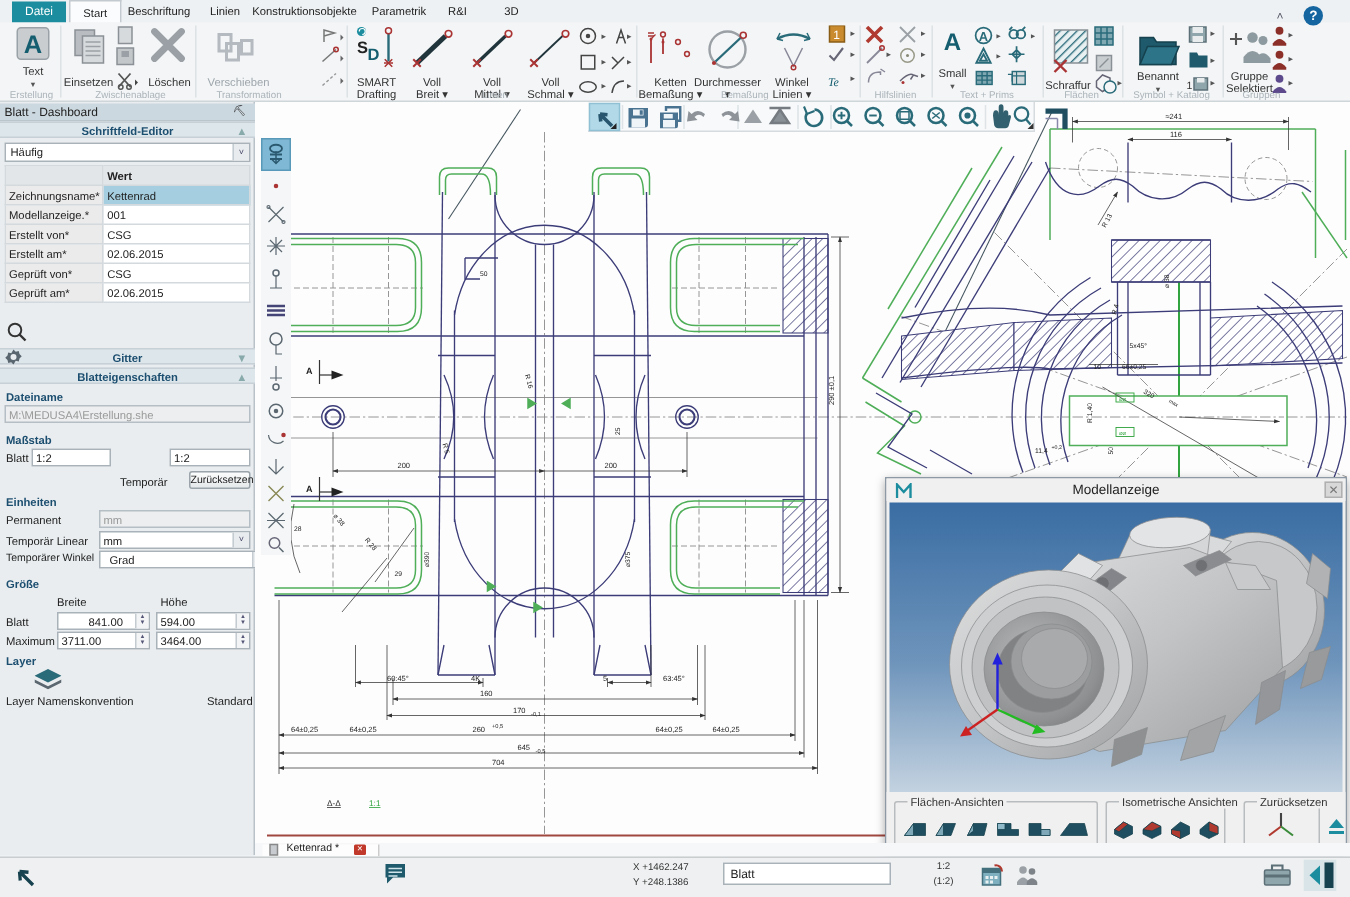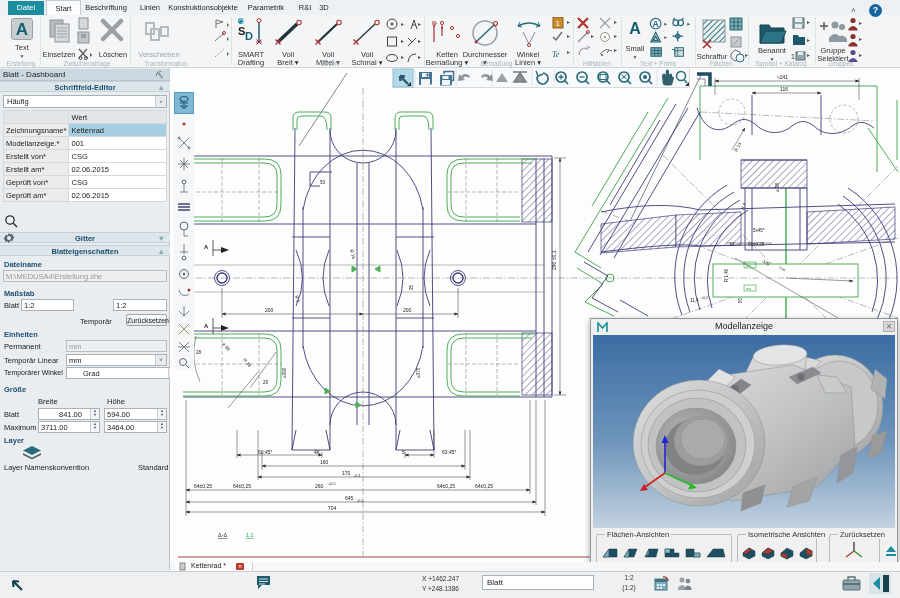--- a/index.html
+++ b/index.html
@@ -55,21 +55,21 @@
 <div id="app">
 
   <div id="tabrow">
     <div id="datei">Datei</div>
     <div class="tab" id="tab-start" style="left:46px; width:35px;">Start</div>
     <div class="tab" style="left:84px; width:44px;">Beschriftung</div>
     <div class="tab" style="left:136px; width:28px;">Linien</div>
     <div class="tab" style="left:167px; width:72px;">Konstruktionsobjekte</div>
     <div class="tab" style="left:247px; width:38px;">Parametrik</div>
     <div class="tab" style="left:296px; width:18px;">R&amp;I</div>
-    <div class="tab" style="left:317px; width:14px;">3D</div>
+    <div class="tab" style="left:334px; width:14px;">3D</div>
   </div>
 
   <div id="ribbon">
 
     <div class="rsep" style="left:40px"></div>
     <div class="rsep" style="left:130px"></div>
     <div class="rsep" style="left:231px"></div>
     <div class="rsep" style="left:424px"></div>
     <div class="rsep" style="left:573px"></div>
     <div class="rsep" style="left:621px"></div>
@@ -357,21 +357,21 @@
   </div>
 
   <div id="panel">
     <div id="panelhdr">Blatt - Dashboard <span style="float:right;margin-right:6px;font-size:7px;">⛏</span></div>
     <div class="sechdr" style="top:13px;">Schriftfeld-Editor <span style="position:absolute;right:5px;color:#8aa;">▲</span></div>
     <div class="ddown" style="left:3px;top:27px;width:164px;height:13px;line-height:12px;padding-left:3px;">Häufig<b style="line-height:12px;">˅</b></div>
     <table id="sftable" cellspacing="0">
       <tbody>
           <tr>
             <td class="lc" style="background:#e3e6e9;"></td>
-            <td style="background:#e3e6e9;">Wert</td>
+            <td style="background:#e3e6e9;font-weight:bold;">Wert</td>
           </tr>
       <tr>
             <td class="lc">Zeichnungsname*</td>
             <td style="background:#a5cfe0;">Kettenrad</td>
           </tr>
       <tr>
             <td class="lc">Modellanzeige.*</td>
             <td>001</td>
           </tr>
       <tr>
@@ -409,21 +409,21 @@
     <div class="tinput" style="left:21px;top:231px;width:53px;height:12px;line-height:11px;">1:2</div>
     <div class="flabel" style="left:80px;top:233px;margin-top:16px;">Temporär</div>
     <div class="tinput" style="left:113px;top:231px;width:54px;height:12px;line-height:11px;">1:2</div>
     <div class="abs" style="left:126px;top:246px;width:41px;height:12px;background:linear-gradient(#fcfdfd,#e4e8ea);border:1px solid #9aa4aa;border-radius:2px;font-size:7px;color:#222;text-align:center;line-height:11px;">Zurücksetzen</div>
     <div class="blabel" style="left:4px;top:262px;">Einheiten</div>
     <div class="flabel" style="left:4px;top:274px;">Permanent</div>
     <div class="ginput" style="left:66px;top:272px;width:101px;height:12px;line-height:11px;">mm</div>
     <div class="flabel" style="left:4px;top:288px;">Temporär Linear</div>
     <div class="ddown" style="left:66px;top:286px;width:101px;height:12px;line-height:11px;padding-left:2px;">mm<b style="line-height:11px;">˅</b></div>
     <div class="flabel" style="left:4px;top:301px;font-size:7px;">Temporärer Winkel</div>
-    <div class="ddown" style="left:66px;top:299px;width:114px;height:12px;line-height:11px;padding-left:16px;">Grad<b style="line-height:11px;">˅</b></div>
+    <div class="ddown" style="left:66px;top:299px;width:114px;height:12px;line-height:11px;padding-left:6px;">Grad<b style="line-height:11px;">˅</b></div>
     <div class="blabel" style="left:4px;top:317px;">Größe</div>
     <div class="flabel" style="left:38px;top:329px;">Breite</div>
     <div class="flabel" style="left:107px;top:329px;">Höhe</div>
     <div class="flabel" style="left:4px;top:342px;">Blatt</div>
     <div class="spin" style="left:38px;top:340px;width:62px;height:12px;line-height:11px;padding-left:20px;">841.00<i>▲<br>▼</i></div>
     <div class="spin" style="left:104px;top:340px;width:63px;height:12px;line-height:11px;padding-left:2px;">594.00<i>▲<br>▼</i></div>
     <div class="flabel" style="left:4px;top:355px;">Maximum</div>
     <div class="spin" style="left:38px;top:353px;width:62px;height:12px;line-height:11px;padding-left:2px;">3711.00<i>▲<br>▼</i></div>
     <div class="spin" style="left:104px;top:353px;width:63px;height:12px;line-height:11px;padding-left:2px;">3464.00<i>▲<br>▼</i></div>
     <div class="blabel" style="left:4px;top:368px;">Layer</div>

